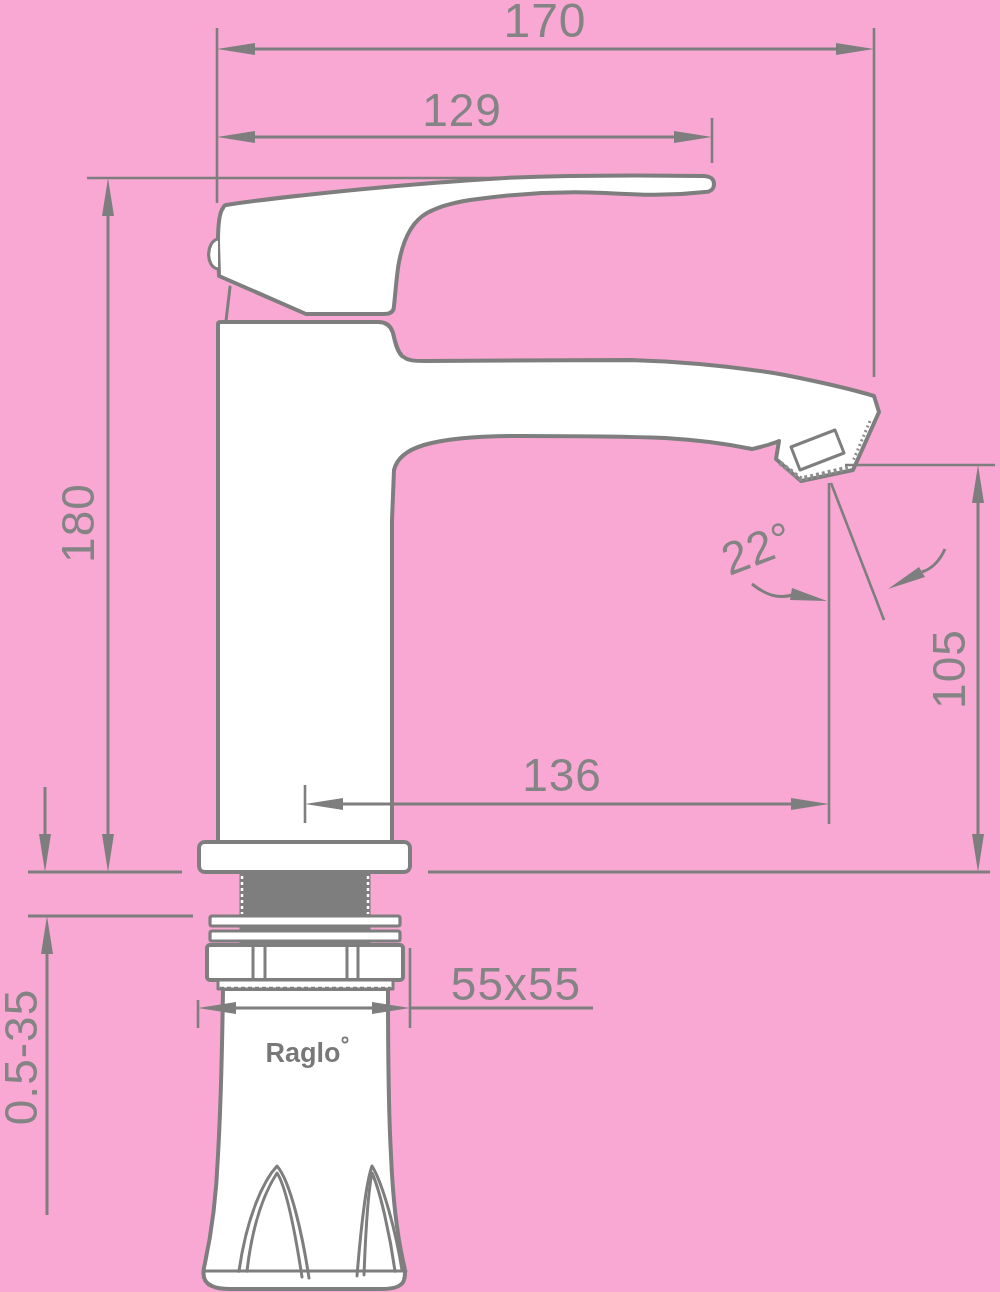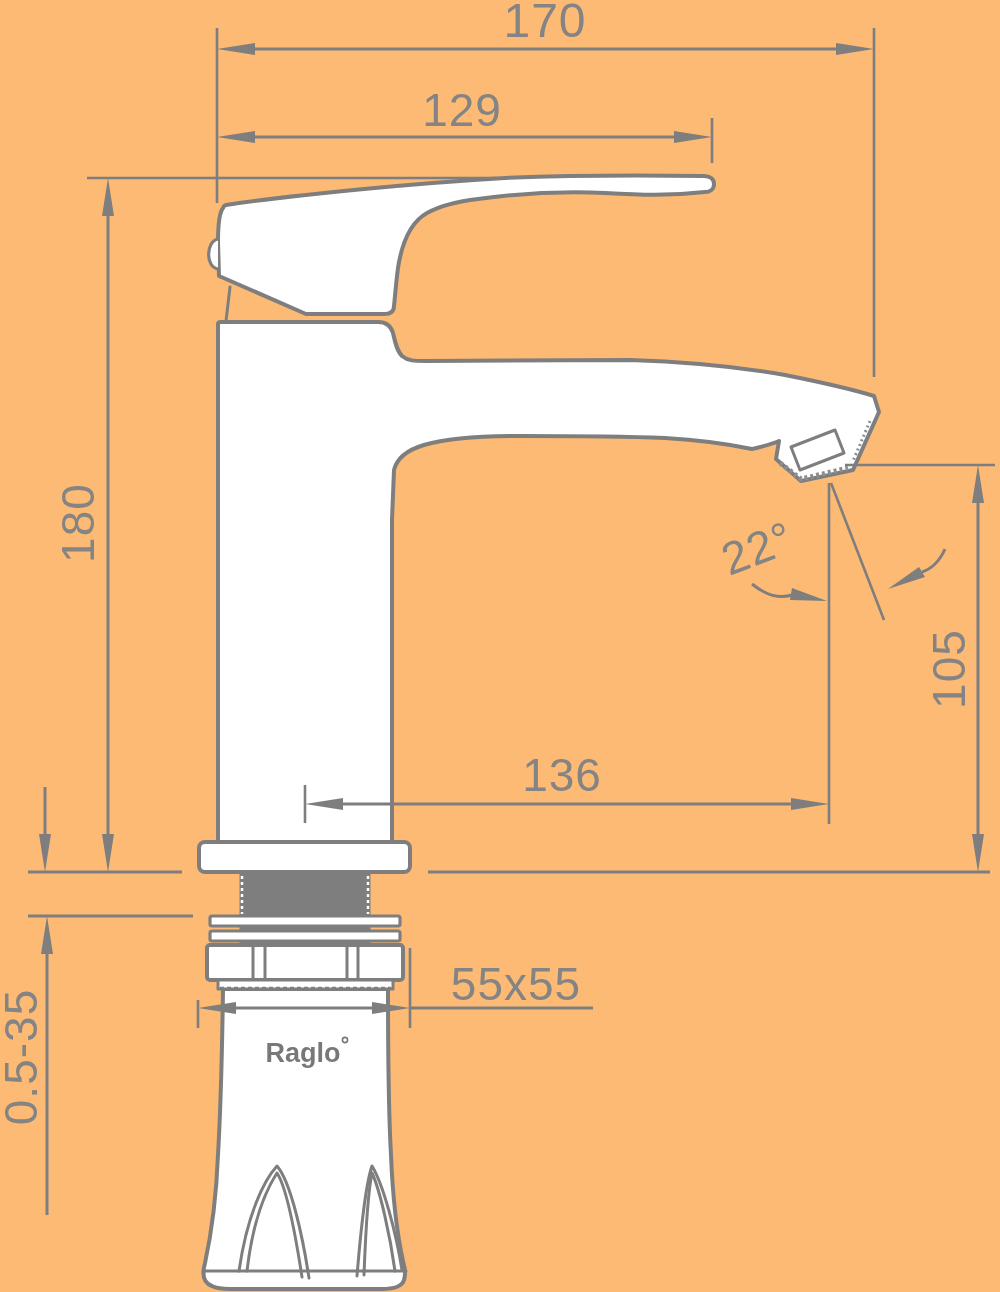--- a/index.html
+++ b/index.html
@@ -4,21 +4,21 @@
 <style>
   html, body {
     margin: 0;
     padding: 0;
     background: #ffffff;
   }
   .canvas {
     position: relative;
     width: 1000px;
     height: 1292px;
-    background: #fdba74;
+    background: #f9a8d4;
     overflow: hidden;
     font-family: "Liberation Sans", sans-serif;
     text-decoration: underline;
   }
   svg { display: block; }
   text {
     font-family: "Liberation Sans", "DejaVu Sans", sans-serif;
     fill: #848484;
     letter-spacing: 1px;
   }

